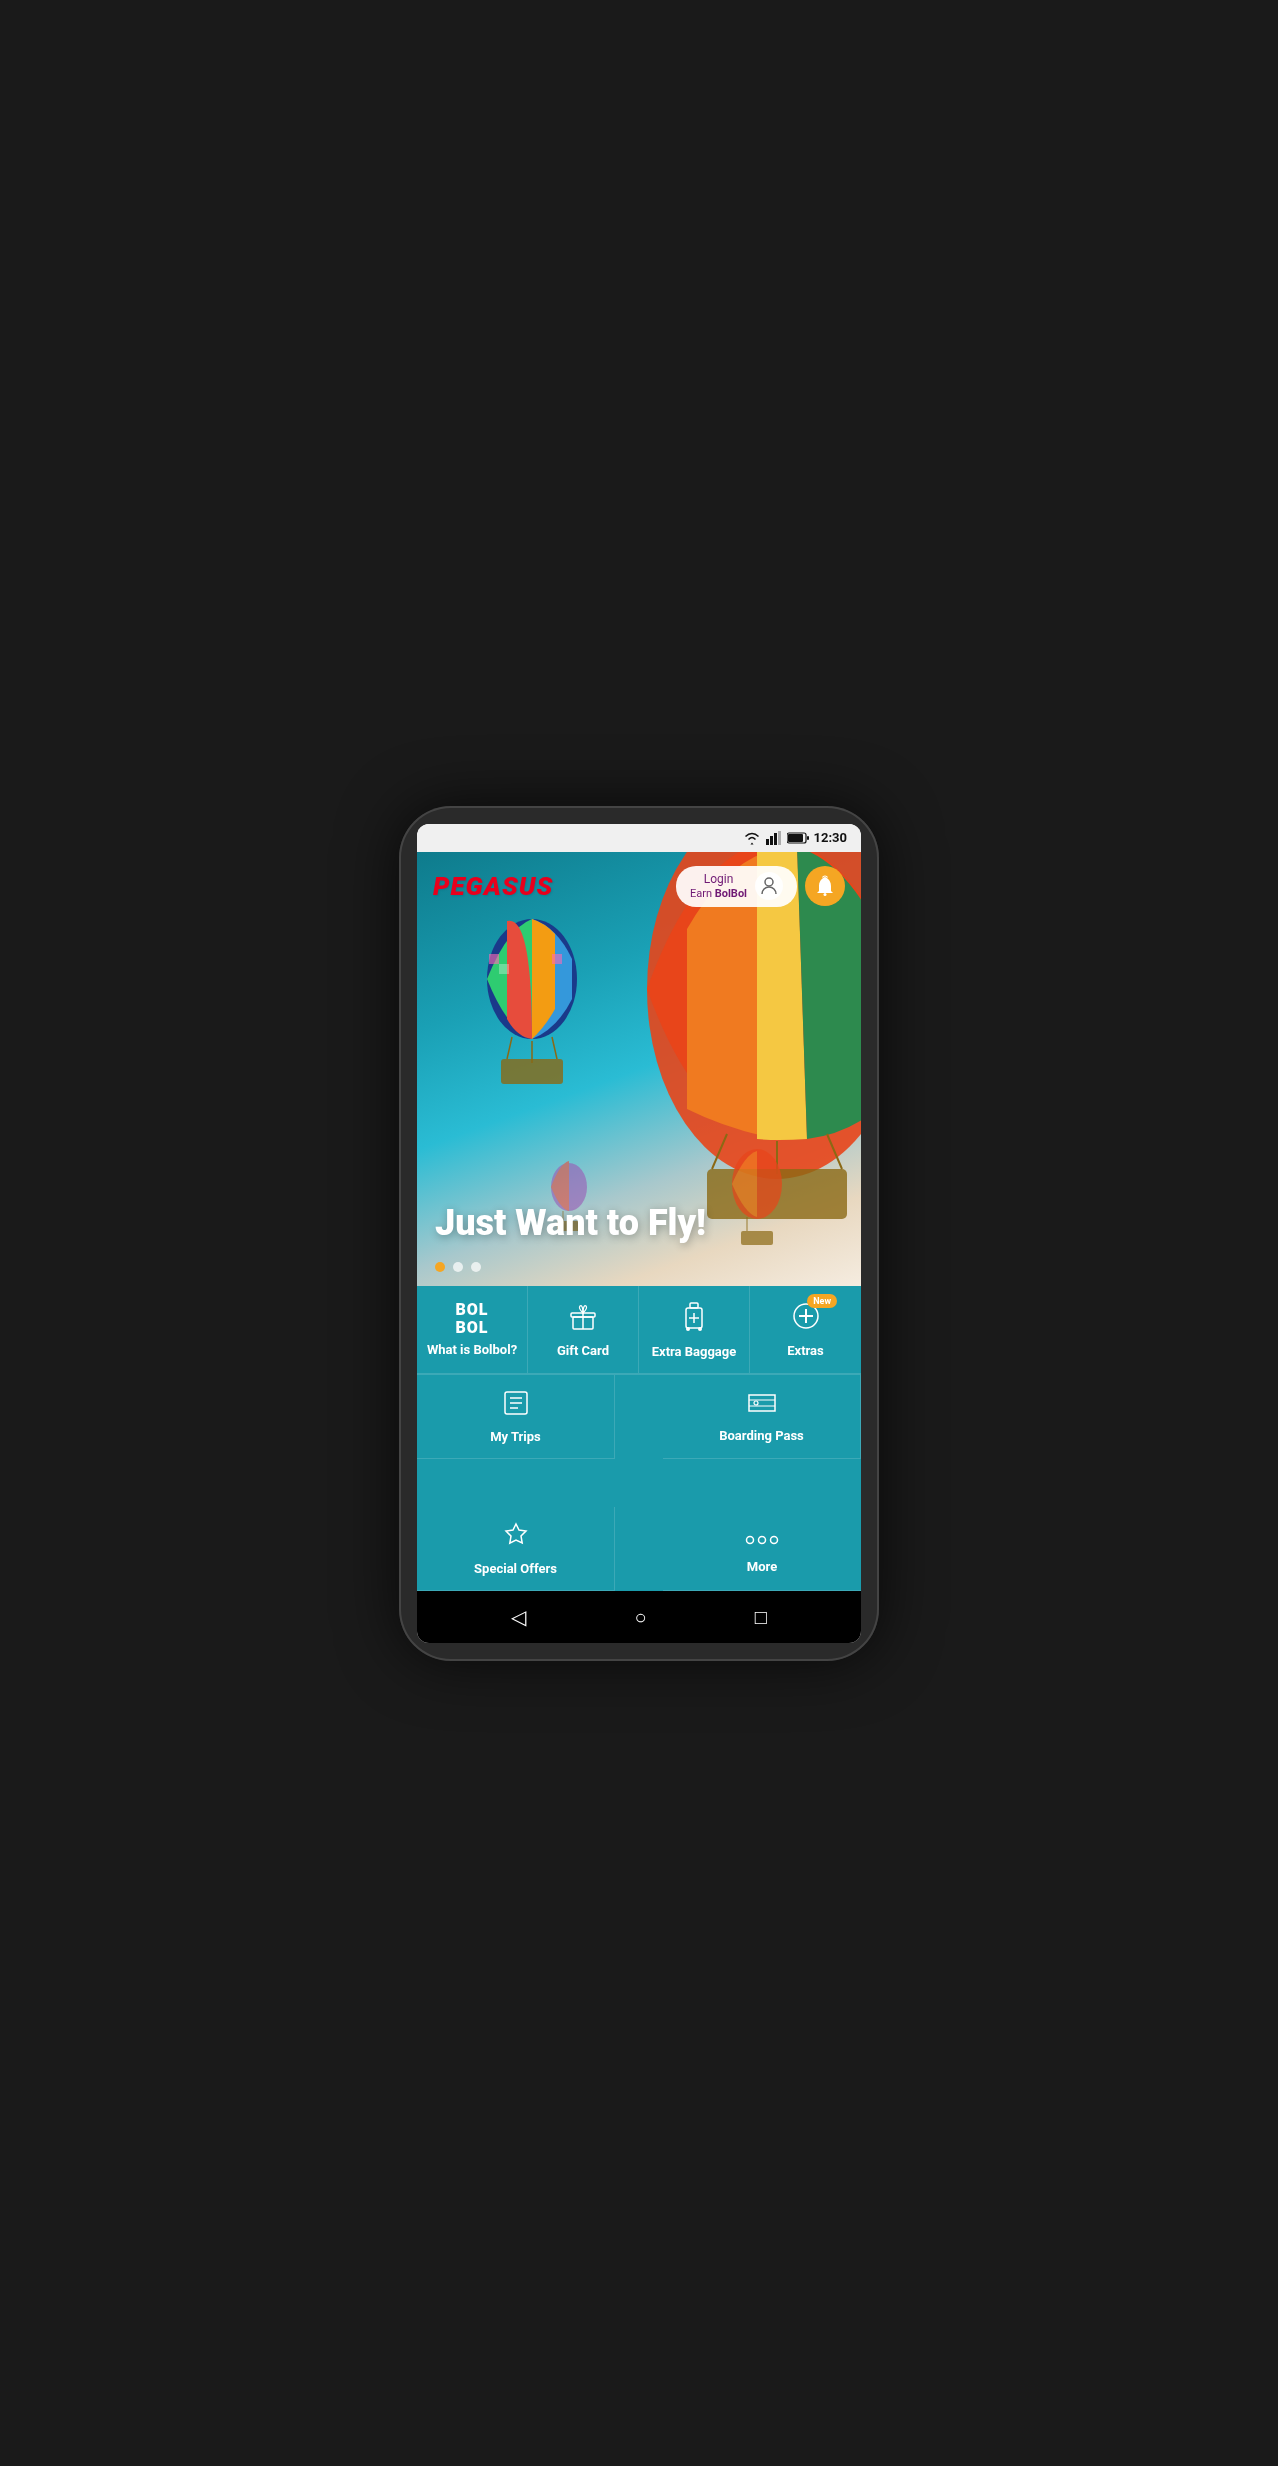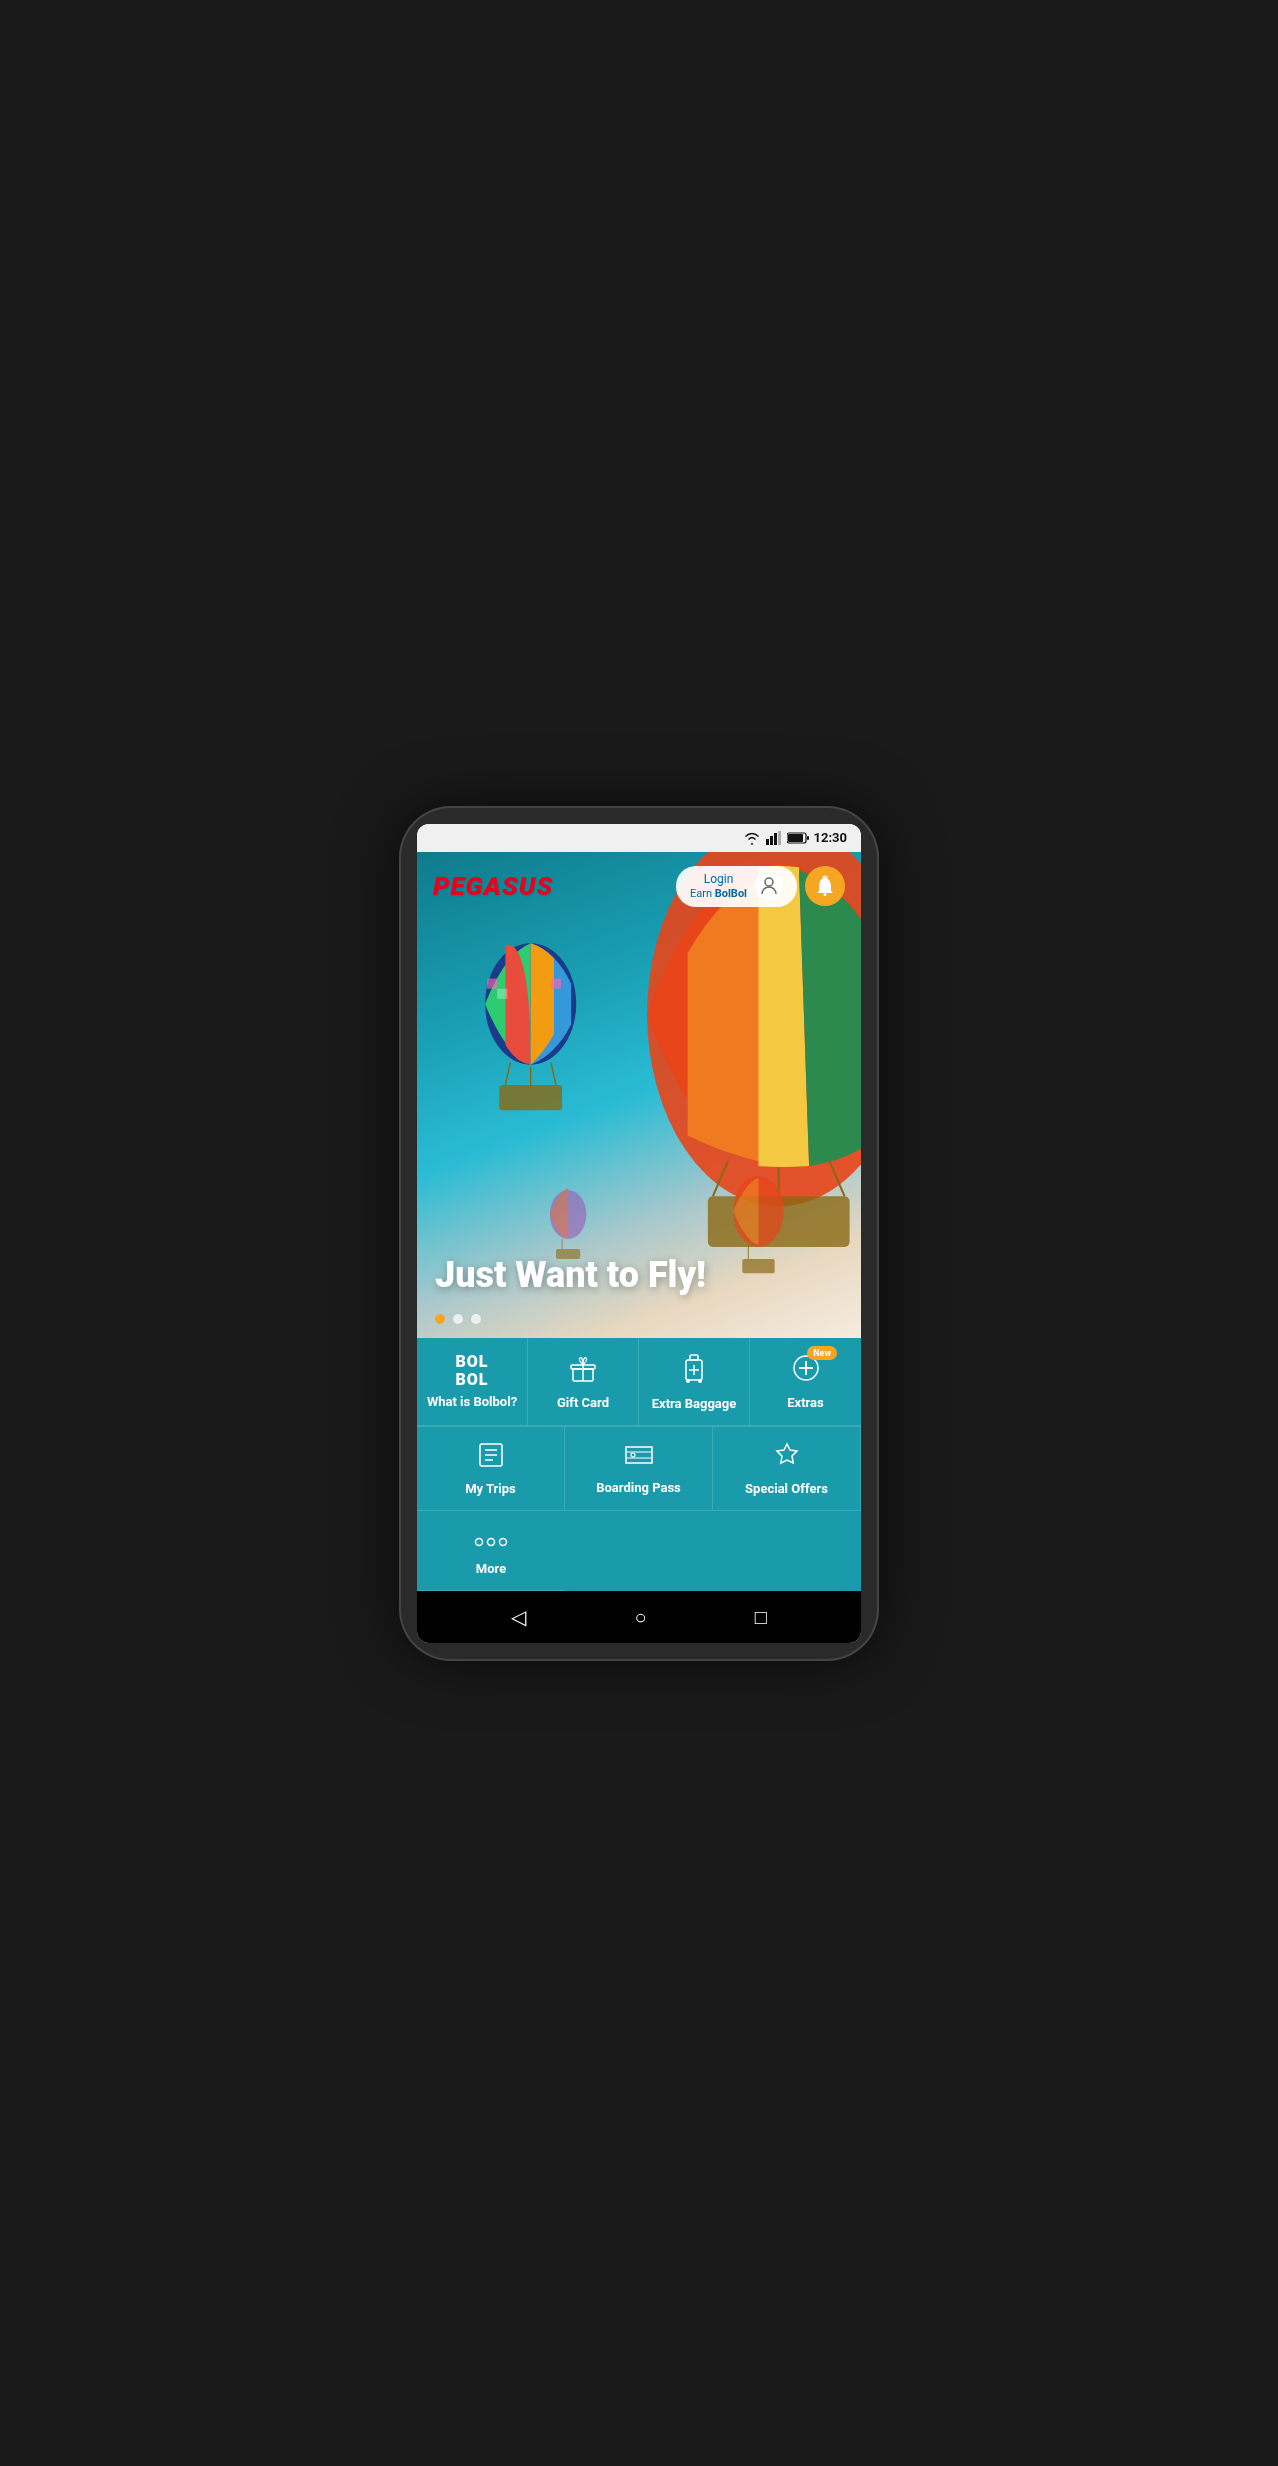--- a/index.html
+++ b/index.html
@@ -96,21 +96,21 @@
       display: flex;
       align-items: center;
       gap: 8px;
       cursor: pointer;
     }
     .login-pill-text {
       display: flex;
       flex-direction: column;
       align-items: center;
       font-size: 12px;
-      color: #0369a1;
+      color: #701a75;
       line-height: 1.3;
     }
     .login-pill-text .login-label {
       font-weight: 400;
     }
     .login-pill-text .earn-label {
       font-weight: 400;
       font-size: 11px;
     }
     .user-icon-circle {
@@ -260,22 +260,23 @@
       font-size: 9px;
       font-weight: 700;
       border-radius: 10px;
       padding: 2px 6px;
     }
 
     
     .bottom-grid {
       background: #1a9bab;
       display: grid;
-      grid-template-columns: 1fr 1fr 1fr;
+      grid-template-columns: 1fr 1fr;
       border-top: 1px solid rgba(255,255,255,0.15);
+      gap: 48px;
     }
 
     
     .android-nav {
       background: #000;
       display: flex;
       justify-content: space-around;
       align-items: center;
       padding: 12px 40px;
       min-height: 52px;

